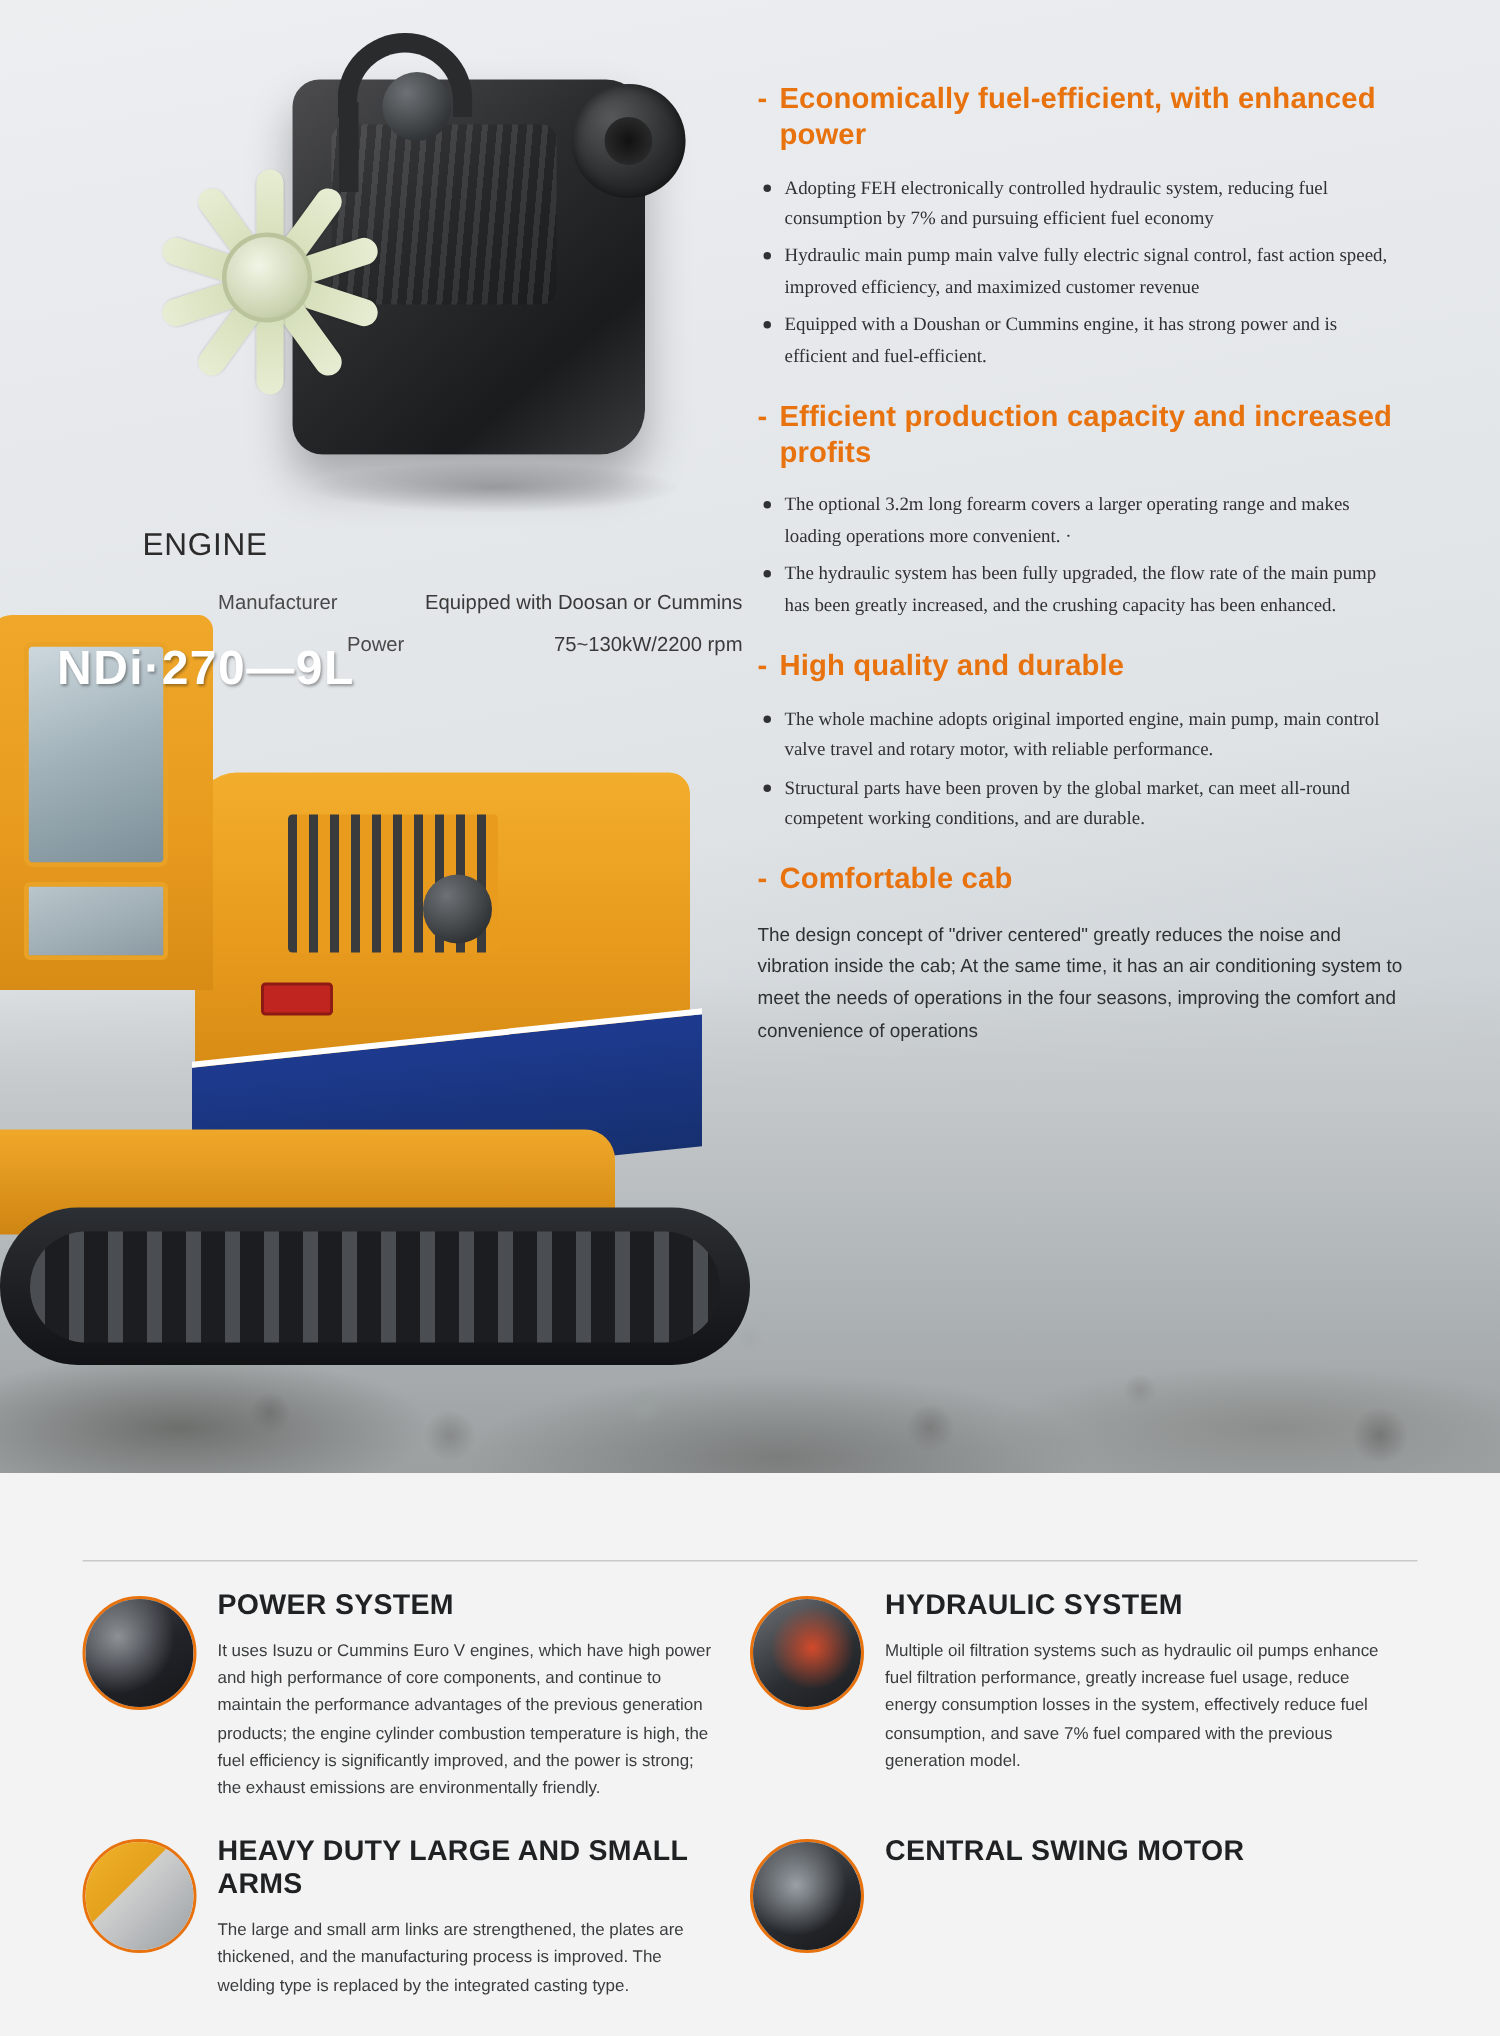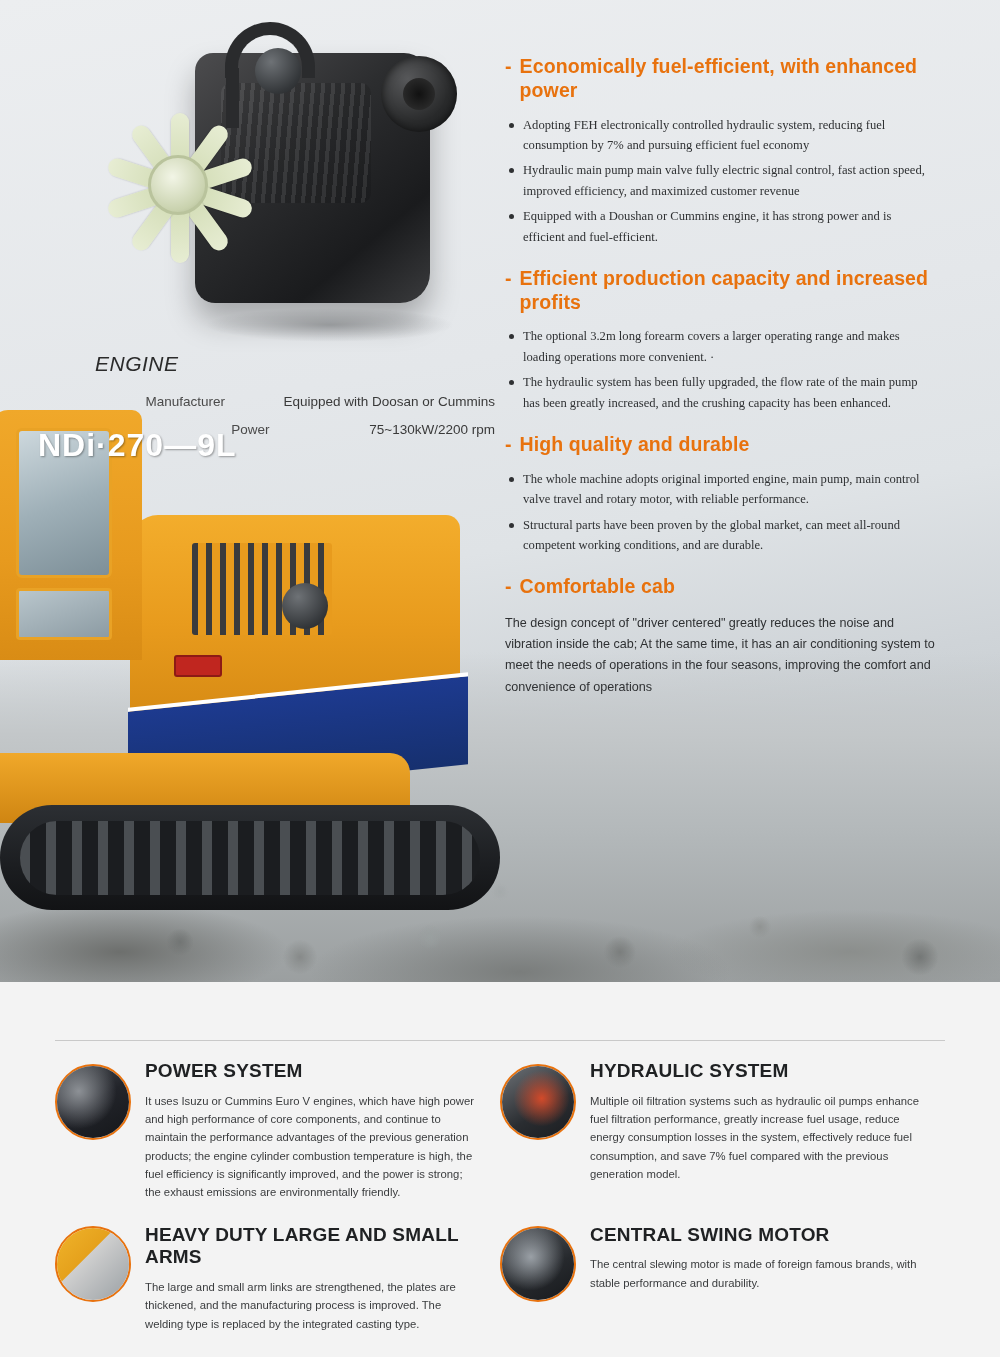--- a/index.html
+++ b/index.html
@@ -87,21 +87,21 @@
     background: radial-gradient(circle at 40% 35%, #f2f5e6 0%, #c9d2ae 70%, #a9b38d 100%);
     border:3px solid #b9c39c;
   }
   .engine-shadow{
     position:absolute; left:120px; top:300px; width:250px; height:34px; border-radius:50%;
     background: radial-gradient(ellipse, rgba(60,62,64,.35) 0%, rgba(60,62,64,0) 70%);
   }
 
   
   .engine-spec { position:absolute; left:95px; top:352px; width:400px; }
-  .engine-title { font-size:21px; letter-spacing:.5px; color:#2b2b2b; font-weight:400;font-style:italic; }
+  .engine-title { font-size:21px; letter-spacing:.5px; color:#2b2b2b; font-weight:400; }
   .spec-table { margin-top:18px; font-size:13.5px; color:#3a3a3a; }
   .spec-row { display:flex; margin-bottom:13px;justify-content:flex-end; }
   .spec-key { width:138px; color:#4a4a4a; }
   .spec-val { color:#3a3a3a; }
 
   
   .excavator { position:absolute; left:-20px; top:405px; width:560px; height:520px; }
   .cab {
     position:absolute; left:12px; top:5px; width:150px; height:250px;
     background: linear-gradient(180deg,#f0a82a 0%, #e79a1e 60%, #d98c15 100%);
@@ -368,21 +368,20 @@
             <div class="card-title">HEAVY DUTY LARGE AND SMALL ARMS</div>
             <div class="card-text">The large and small arm links are strengthened, the plates are thickened, and the manufacturing process is improved. The welding type is replaced by the integrated casting type.</div>
           </div>
         </div>
         <div class="card">
           <div class="thumb">
             <div class="thumb-inner t4"></div>
           </div>
           <div class="card-body">
             <div class="card-title">CENTRAL SWING MOTOR</div>
-            <div class="card-text">The central slewing motor is made of foreign famous brands, with stable performance and durability.</div>
           </div>
         </div>
       </div>
 
     </div>
   </div>
 
 </div>
 
 </body></html>

